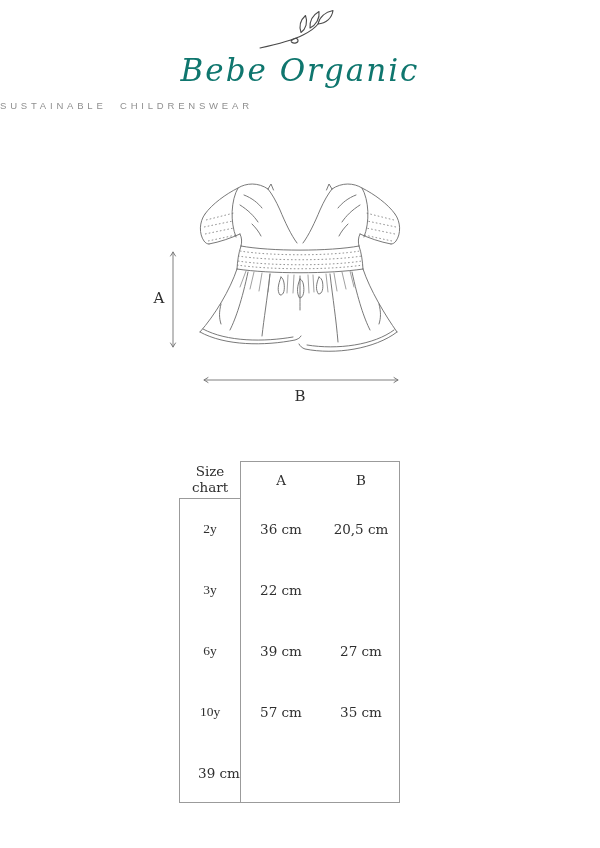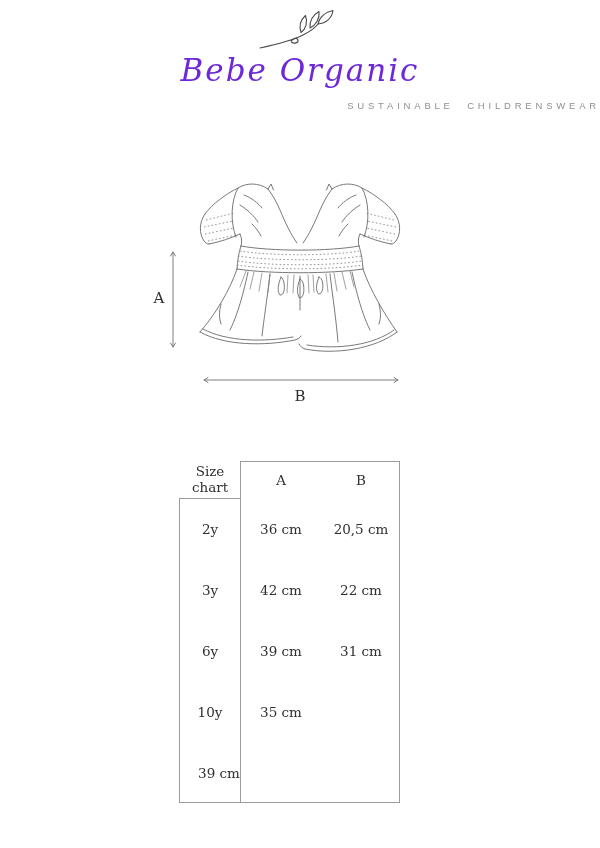--- a/index.html
+++ b/index.html
@@ -19,25 +19,25 @@
     width: 110px; height: 52px;
   }
   .brand-name {
     position: absolute; left: 0; top: 52px; width: 600px;
     text-align: center;
     font-family: "DejaVu Serif", serif;
     font-style: italic;
     font-weight: 400;
     font-size: 31px;
     letter-spacing: 2px;
-    color: #6d28d9;
+    color: #0f766e;
   }
   .brand-tagline {
     position: absolute; left: 0; top: 100px; width: 600px;
-    text-align: right;
+    text-align: left;
     font-family: "Liberation Sans", sans-serif;
     font-size: 9.5px;
     letter-spacing: 3.8px;
     word-spacing: 7px;
     color: #8f8f8f;
   }
 
   
   .diagram-svg { position: absolute; left: 140px; top: 168px; width: 280px; height: 250px; }
   .dim-label {
@@ -72,21 +72,21 @@
   .thead .hc { display: flex; align-items: center; justify-content: center; text-align: center; }
   .hc.hsize  { width: 62px; line-height: 1.15; }
   .hc.hcol   { width: 80px; }
   .tbody {
     position: absolute; left: 0; top: 37px;
     width: 222px; height: 305px;
     display: flex; flex-direction: column;
   }
   .trow { flex: 1; display: flex; }
   .trow .c { display: flex; align-items: center; justify-content: center; }
-  .c.size { width: 62px; }
+  .c.size { width: 62px; font-family: Liberation Serif, serif; }
   .c.col  { width: 80px; }
 </style>
 </head>
 <body>
 
 <div class="page">
 
   <svg class="logo-icon" viewBox="262 8 110 52" aria-hidden="true">
     <g fill="none" stroke="#4a4a4a" stroke-width="1.1" stroke-linecap="round" stroke-linejoin="round">
       <path d="M272,48 C286,45 303,41 315,35 C322,31.5 327,28 330,24"></path>
@@ -206,30 +206,30 @@
     </div>
 
     <div class="tbody">
       <div class="trow">
         <div class="c size">2y</div>
         <div class="c col">36 cm</div>
         <div class="c col">20,5 cm</div>
       </div>
       <div class="trow">
         <div class="c size">3y</div>
-        <div class="c col">42 cm</div>
         <div class="c col">22 cm</div>
       </div>
       <div class="trow">
         <div class="c size">6y</div>
         <div class="c col">39 cm</div>
-        <div class="c col">31 cm</div>
+        <div class="c col">27 cm</div>
       </div>
       <div class="trow">
         <div class="c size">10y</div>
+        <div class="c col">57 cm</div>
         <div class="c col">35 cm</div>
       </div>
       <div class="trow">
         <div class="c col">39 cm</div>
       </div>
     </div>
   </div>
 
 </div>
 

